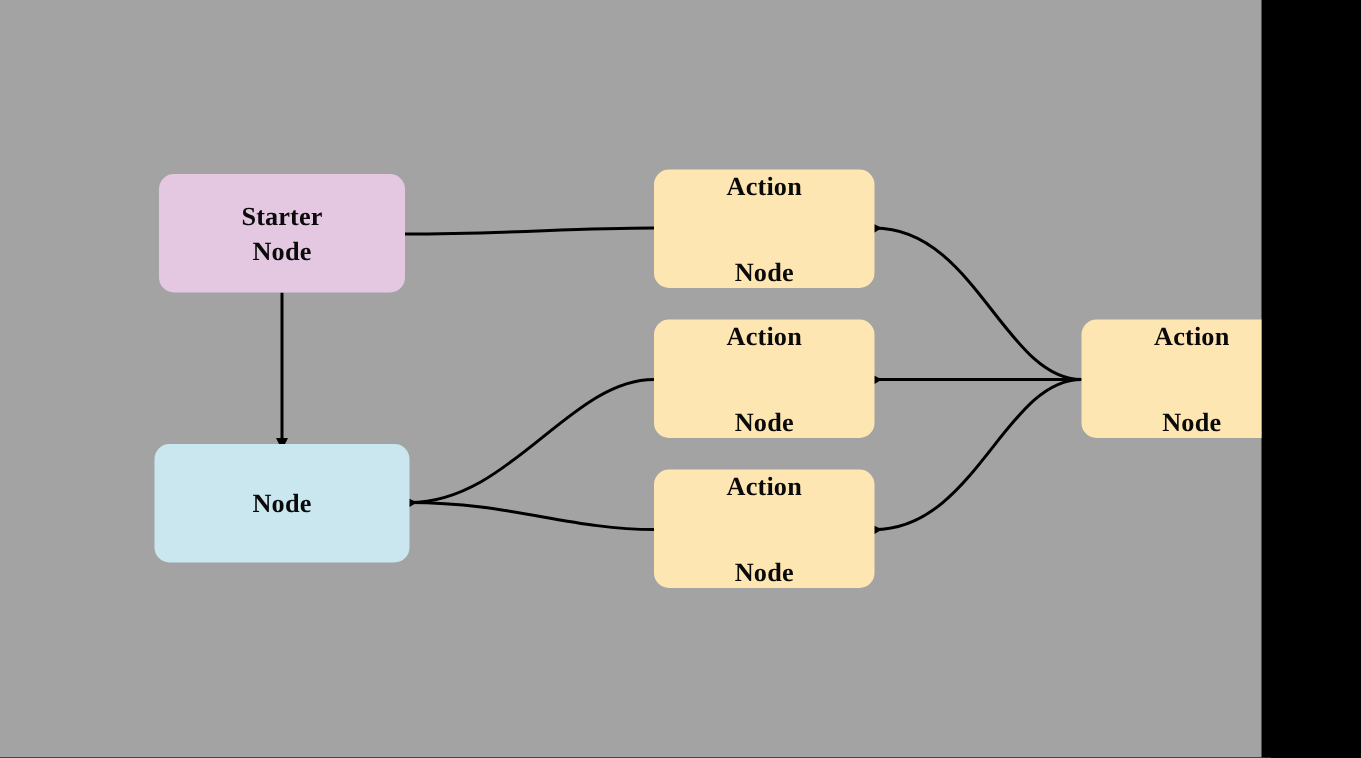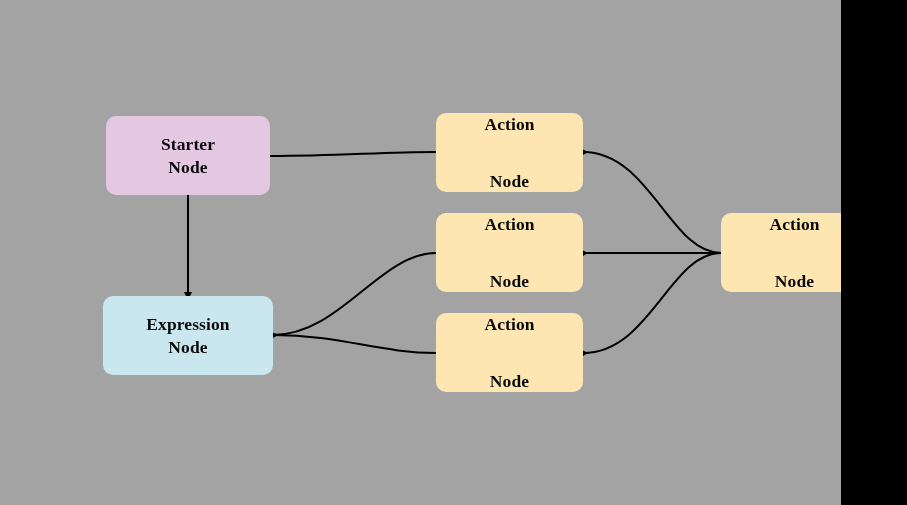--- a/index.html
+++ b/index.html
@@ -71,21 +71,20 @@
       <polygon points="268,330 278,335 268,341"></polygon>
     </g>
   </svg>
 
   <div class="node node-starter" style="left: 106px; top: 116px; width: 164px; height: 79px; background: rgb(228, 200, 226);">
     <span class="line">Starter</span>
     <span class="line">Node</span>
   </div>
 
   <div class="node node-expression" style="left: 103px; top: 296px; width: 170px; height: 79px; background: rgb(202, 231, 239);">
-    <span class="line">Expression</span>
     <span class="line">Node</span>
   </div>
 
   <div class="node node-action" style="left: 436px; top: 113px; width: 147px; height: 79px; background: rgb(253, 230, 178);">
     <span class="line">Action</span>
     <span class="line">Node</span>
   </div>
 
   <div class="node node-action" style="left: 436px; top: 213px; width: 147px; height: 79px; background: rgb(253, 230, 178);">
     <span class="line">Action</span>

